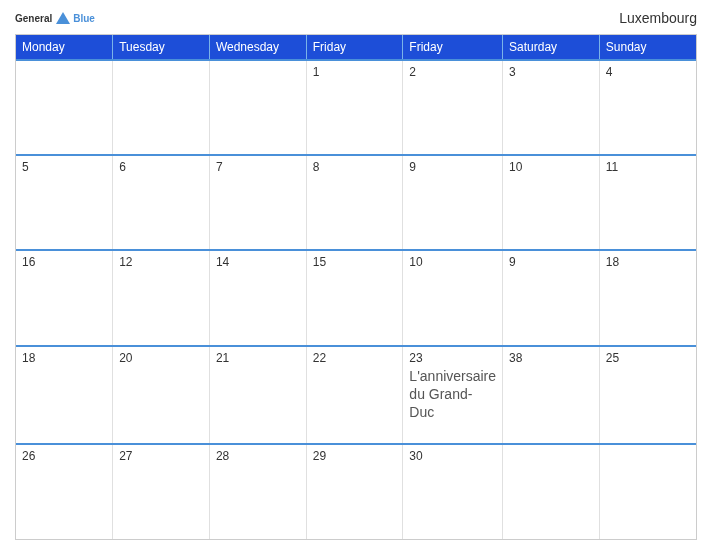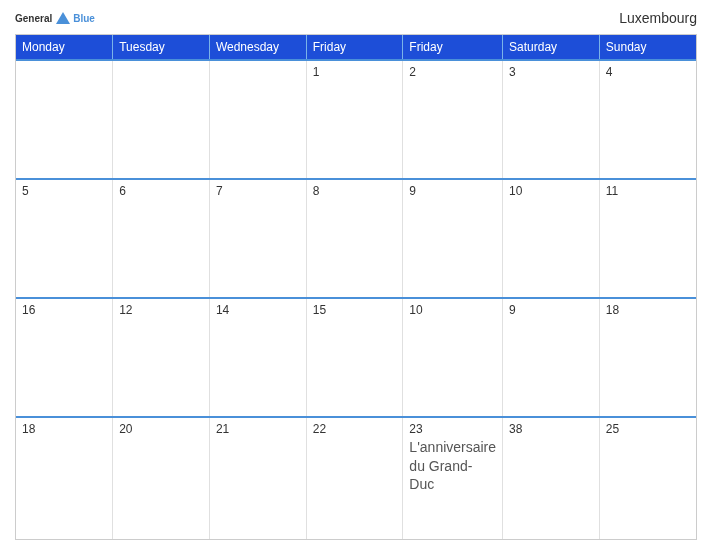--- a/index.html
+++ b/index.html
@@ -215,16 +215,35 @@
               <span class="day-num">22</span>
             </td>
             <td><span class="day-num">23</span><span class="event-text">L'anniversaire du Grand-Duc</span></td>
             <td>
               <span class="day-num">38</span>
             </td>
             <td>
               <span class="day-num">25</span>
             </td>
           </tr>
+          <tr>
+            <td>
+              <span class="day-num">26</span>
+            </td>
+            <td>
+              <span class="day-num">27</span>
+            </td>
+            <td>
+              <span class="day-num">28</span>
+            </td>
+            <td>
+              <span class="day-num">29</span>
+            </td>
+            <td>
+              <span class="day-num">30</span>
+            </td>
+            <td></td>
+            <td></td>
+          </tr>
         </tbody>
     </table>
   </div>
 </div>
 
 </body></html>

